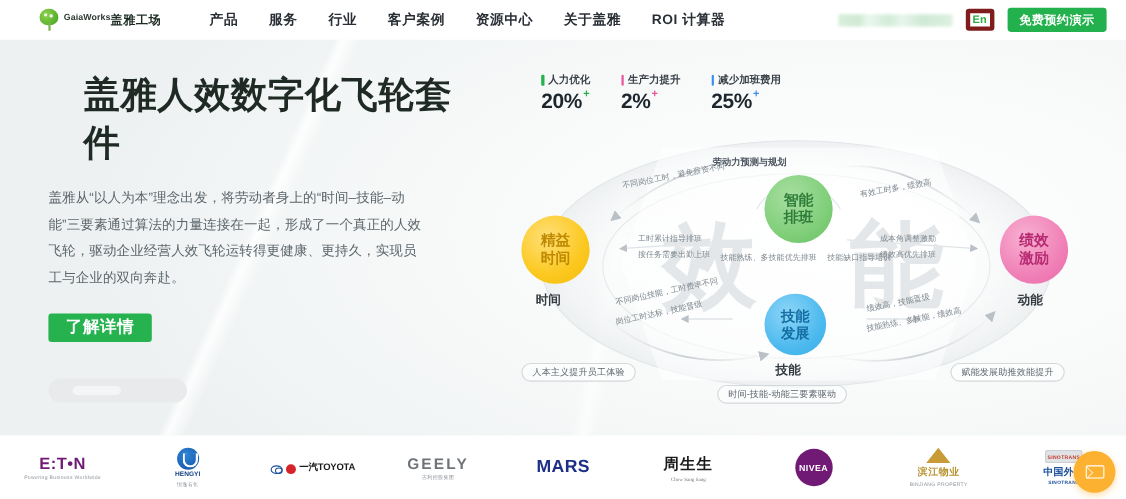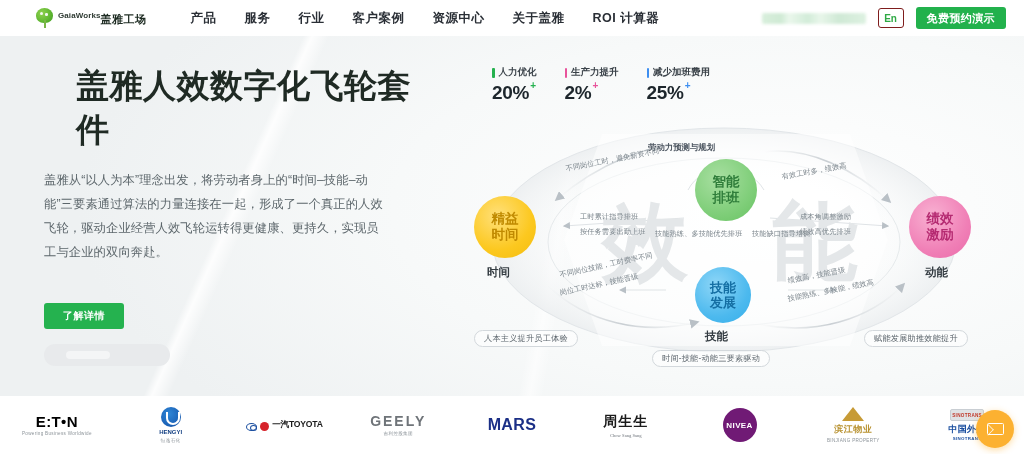--- a/index.html
+++ b/index.html
@@ -42,21 +42,21 @@
     font-size: 12.5px; font-weight: 700; color: #2a2f36;
     letter-spacing: .5px; cursor: pointer; white-space: nowrap;
   }
   .nav-right { margin-left: auto; display: flex; align-items: center; gap: 12px; margin-right: 18px; }
   .redacted {
     width: 104px; height: 11px; border-radius: 2px;
     background: linear-gradient(90deg,#d8efdc 0%,#cfead4 18%,#eaf7ec 26%,#d2ecd8 44%,#e8f6ea 56%,#cfe9d5 74%,#ddf1e1 100%);
     filter: blur(1.6px);
   }
   .lang-btn {
-    width: 26px; height: 20px; border: 1px solid #7f1d1d; border-radius: 3px;
+    width: 26px; height: 20px; border: 4px solid #7f1d1d; border-radius: 3px;
     display: flex; align-items: center; justify-content: center;
     font-size: 10px; color: #2fa944; font-weight: 600; cursor: pointer; background: #fff;
   }
   .demo-btn {
     height: 22px; padding: 0 11px; border-radius: 3px;
     background: #22b14c; color: #fff; font-size: 11px; font-weight: 700;
     display: flex; align-items: center; justify-content: center;
     letter-spacing: .4px; cursor: pointer; border: none;
   }
 
@@ -84,22 +84,22 @@
   .hero-left { position: absolute; left: 44px; top: 28px; width: 380px; z-index: 5; }
   .hero-title {
     font-size: 33px; font-weight: 700; color: #1f2a24;
     line-height: 1.32; letter-spacing: .5px; margin-left: 32px;
   }
   .hero-desc {
     margin-top: 18px; font-size: 12.3px; line-height: 1.95;
     color: #5c666b; width: 345px; letter-spacing: .1px;
   }
   .hero-cta {
-    margin-top: 38px; width: 80px; height: 26px; border-radius: 3px;
-    background: #25b24f; color: #fff; font-size: 10px; font-weight: 700;
+    margin-top: 20px; width: 94px; height: 26px; border-radius: 3px;
+    background: #25b24f; color: #fff; font-size: 15px; font-weight: 700;
     display: flex; align-items: center; justify-content: center;
     letter-spacing: .6px; cursor: pointer; border: none;
   }
   .skeleton-pill {
     position: absolute; left: 44px; top: 308px;
     width: 126px; height: 22px; border-radius: 11px;
     background: #e8eaec; z-index: 5;
   }
   .skeleton-pill::after {
     content:""; position:absolute; left:22px; top:7px; width:44px; height:8px;
@@ -195,21 +195,21 @@
     align-items: center; justify-content: center; height: 44px;
   }
   .lg-main { font-weight: 800; letter-spacing: .4px; line-height: 1; }
   .lg-sub  { font-size: 4.6px; color: #8d949a; margin-top: 2.6px; letter-spacing: .3px; }
 
   .lg-dahua { font-size: 15px; color: #1a1a1a; font-style: italic; position: relative; }
   .lg-dahua::before {
     content:""; position:absolute; left:-4px; top:-1px; width:15px; height:15px;
     border: 1.6px solid #d6232b; border-radius: 50%;
   }
-  .lg-eaton { font-size: 15px; color: #000000; }
+  .lg-eaton { font-size: 15px; color: #701a75; }
   .lg-hengyi-mark {
     width: 20px; height: 20px; border-radius: 50%;
     background: radial-gradient(circle at 40% 34%, #2f86d6 0%, #1a5fb4 70%, #133f82 100%);
     position: relative;
   }
   .lg-hengyi-mark::after {
     content:""; position:absolute; left:5px; top:4.5px; width:10px; height:11px;
     border: 2px solid #fff; border-top: none; border-radius: 0 0 8px 8px;
   }
   .lg-hengyi-tx { font-size: 6px; font-weight: 800; color: #133f82; margin-top: 2px; }

